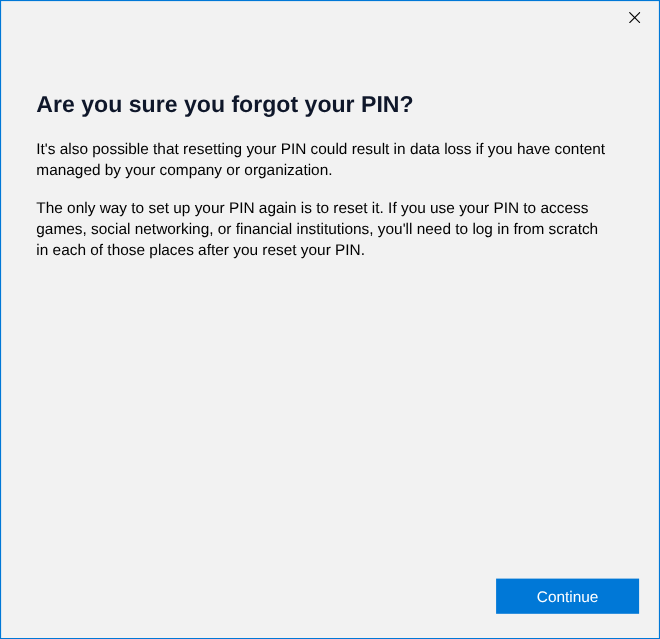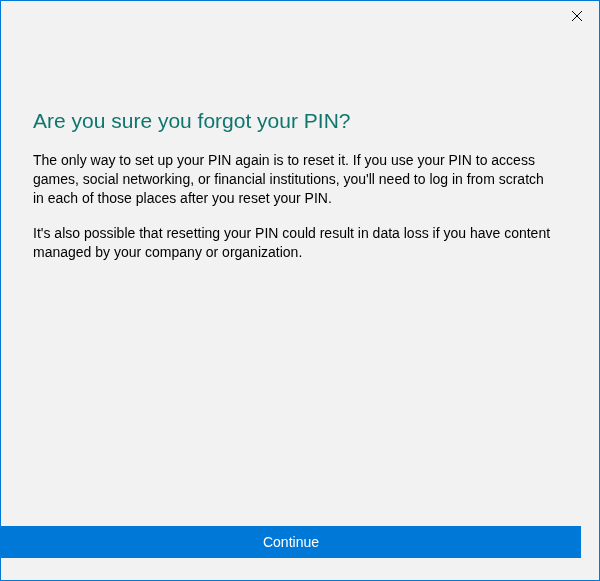--- a/index.html
+++ b/index.html
@@ -43,39 +43,38 @@
       border: none;
     }
     .content {
       flex: 1;
       padding: 8px 32px 0 32px;
       display: flex;
       flex-direction: column;
     }
     .heading {
       font-size: 21px;
-      font-weight: 400;
-      color: #0f766e;
-      margin-top: 68px;
+      font-weight: 700;
+      color: #0f172a;
+      margin-top: 43px;
       margin-bottom: 18px;
     }
     .body-text {
       font-size: 14px;
       font-weight: 400;
       color: #000;
       line-height: 1.35;
       margin-bottom: 16px;
       max-width: 520px;
     }
     .button-row {
       display: flex;
       justify-content: flex-end;
       gap: 8px;
       padding: 0 18px 22px 0;
-      flex-direction: column;
     }
     .btn {
       min-width: 130px;
       height: 32px;
       font-size: 14px;
       font-family: "Segoe UI", Tahoma, sans-serif;
       border: none;
       cursor: pointer;
       padding: 0 12px;
     }
@@ -96,20 +95,20 @@
     <button class="close-btn">
       <svg width="10" height="10" viewBox="0 0 10 10">
         <line x1="0" y1="0" x2="10" y2="10" stroke="currentColor" stroke-width="1"></line>
         <line x1="10" y1="0" x2="0" y2="10" stroke="currentColor" stroke-width="1"></line>
       </svg>
     </button>
   </div>
 
   <div class="content">
     <h1 class="heading">Are you sure you forgot your PIN?</h1>
+    <p class="body-text">It's also possible that resetting your PIN could result in data loss if you have content managed by your company or organization.</p>
     <p class="body-text">The only way to set up your PIN again is to reset it. If you use your PIN to access games, social networking, or financial institutions, you'll need to log in from scratch in each of those places after you reset your PIN.</p>
-    <p class="body-text">It's also possible that resetting your PIN could result in data loss if you have content managed by your company or organization.</p>
   </div>
 
   <div class="button-row">
     <button class="btn btn-primary">Continue</button>
   </div>
 </div>
 
 </body></html>

